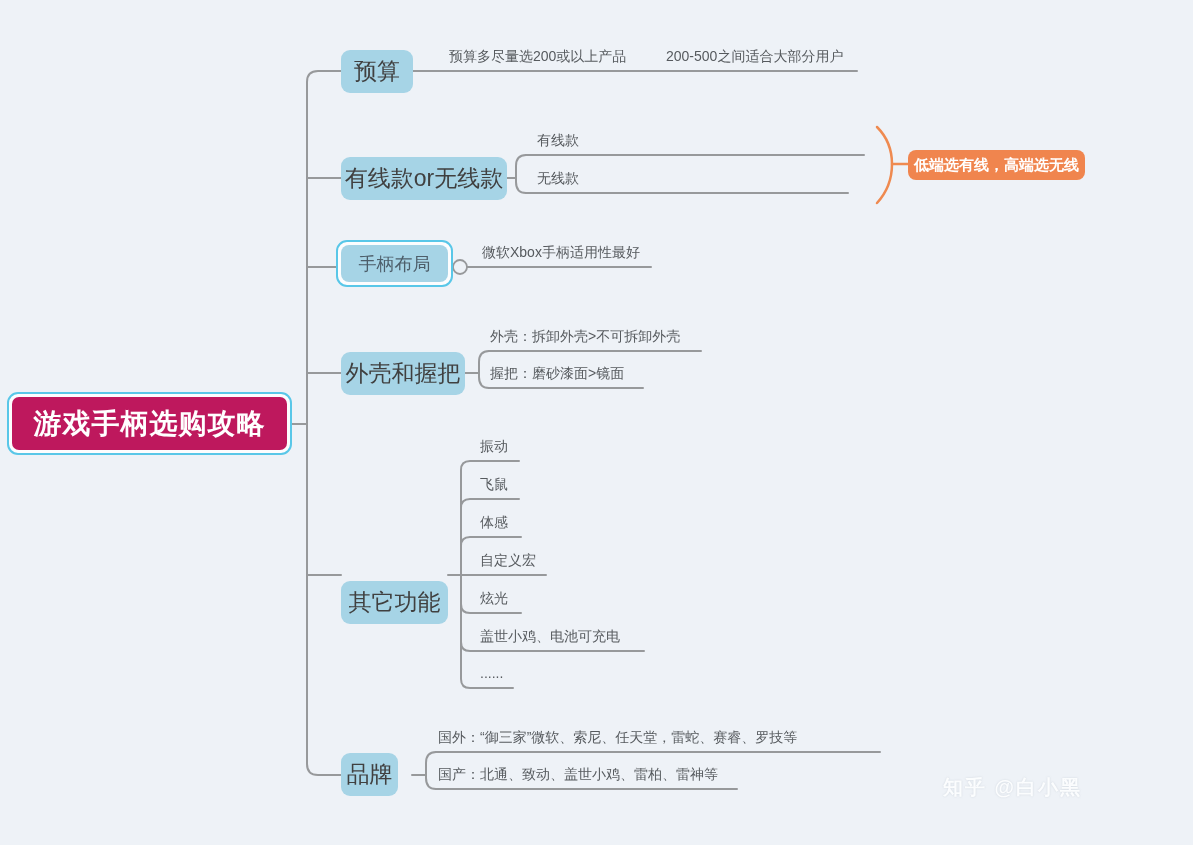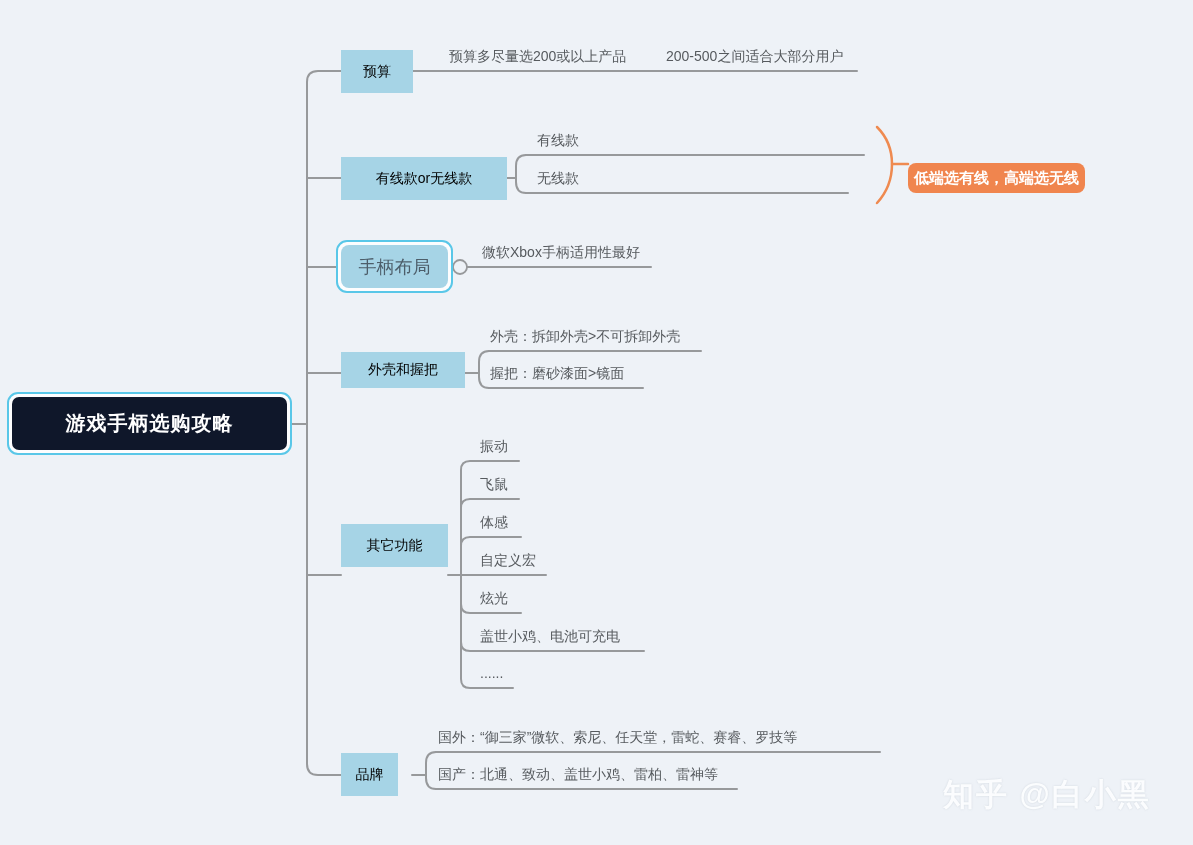--- a/index.html
+++ b/index.html
@@ -15,41 +15,41 @@
   
   .sel {
     position:absolute;
     border:2px solid #59c7e8;
     border-radius:11px;
     padding:3px;
     background:rgba(255,255,255,0.85);
   }
   .root-box {
     width:275px; height:53px;
-    background:#0f172a;
+    background:#be185d;
     border-radius:7px;
     color:#ffffff;
-    font-size:20px;
+    font-size:28px;
     font-weight:bold;
     display:flex; align-items:center; justify-content:center;
     letter-spacing:1px;
   }
 
   
   .node {
     position:absolute;
     background:#a6d4e6;
-    border-radius:0;
-    color:#000000;
-    font-size:14px;
+    border-radius:9px;
+    color:#404040;
+    font-size:23px;
     display:flex; align-items:center; justify-content:center;
     white-space:nowrap;
   }
   .node-inner {
-    width:107px; height:43px;
+    width:107px; height:37px;
     background:#a6d4e6;
     border-radius:8px;
     color:#4d5e6a;
     font-size:18px;
     display:flex; align-items:center; justify-content:center;
     white-space:nowrap;
   }
 
   
   .leaf {
@@ -65,27 +65,26 @@
     position:absolute;
     left:908px; top:150px;
     width:177px; height:30px;
     background:#f0854e;
     border-radius:8px;
     color:#ffffff;
     font-size:15px;
     font-weight:bold;
     display:flex; align-items:center; justify-content:center;
     white-space:nowrap;
-    margin-top:13px;
   }
 
   .watermark {
     position:absolute;
     left:943px; top:774px;
-    font-size:31px;
+    font-size:20px;
     font-weight:bold;
     letter-spacing:2px;
     color:rgba(253,254,255,0.95);
     text-shadow:0 0 2px rgba(160,172,184,0.4);
     white-space:nowrap;
   }
 </style>
 </head>
 <body>
 
@@ -144,23 +143,23 @@
   </div>
 
   <div class="node" style="left:341px; top:50px; width:72px; height:43px;">预算</div>
 
   <div class="node" style="left:341px; top:157px; width:166px; height:43px;">有线款or无线款</div>
 
   <div class="sel" style="left:336px; top:240px;">
     <div class="node-inner">手柄布局</div>
   </div>
 
-  <div class="node" style="left:341px; top:352px; width:124px; height:36px;">外壳和握把</div>
+  <div class="node" style="left:341px; top:352px; width:124px; height:43px;">外壳和握把</div>
 
-  <div class="node" style="left:341px; top:524px; width:107px; height:43px;">其它功能</div>
+  <div class="node" style="left:341px; top:581px; width:107px; height:43px;">其它功能</div>
 
   <div class="node" style="left:341px; top:753px; width:57px; height:43px;">品牌</div>
 
   <span class="leaf" style="left:437px; top:46px;margin-left:12px;">预算多尽量选200或以上产品</span>
   <span class="leaf" style="left:666px; top:46px;">200-500之间适合大部分用户</span>
 
   <span class="leaf" style="left:537px; top:130px;">有线款</span>
   <span class="leaf" style="left:537px; top:168px;">无线款</span>
 
   <div class="callout">低端选有线，高端选无线</div>

